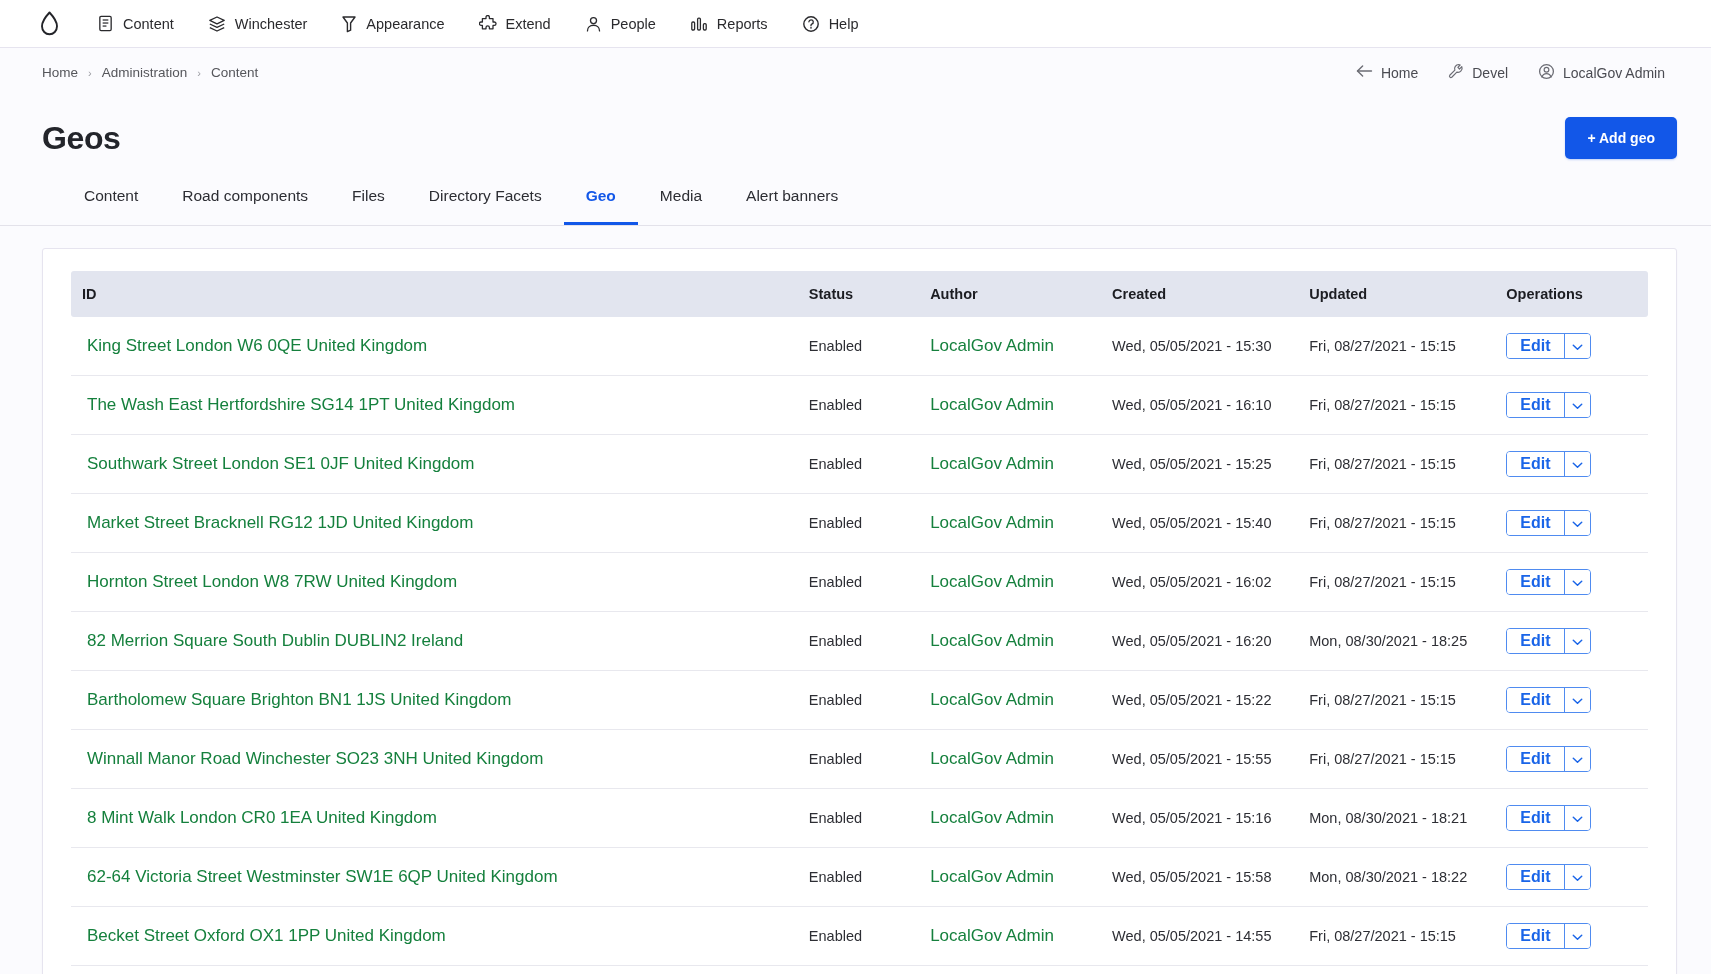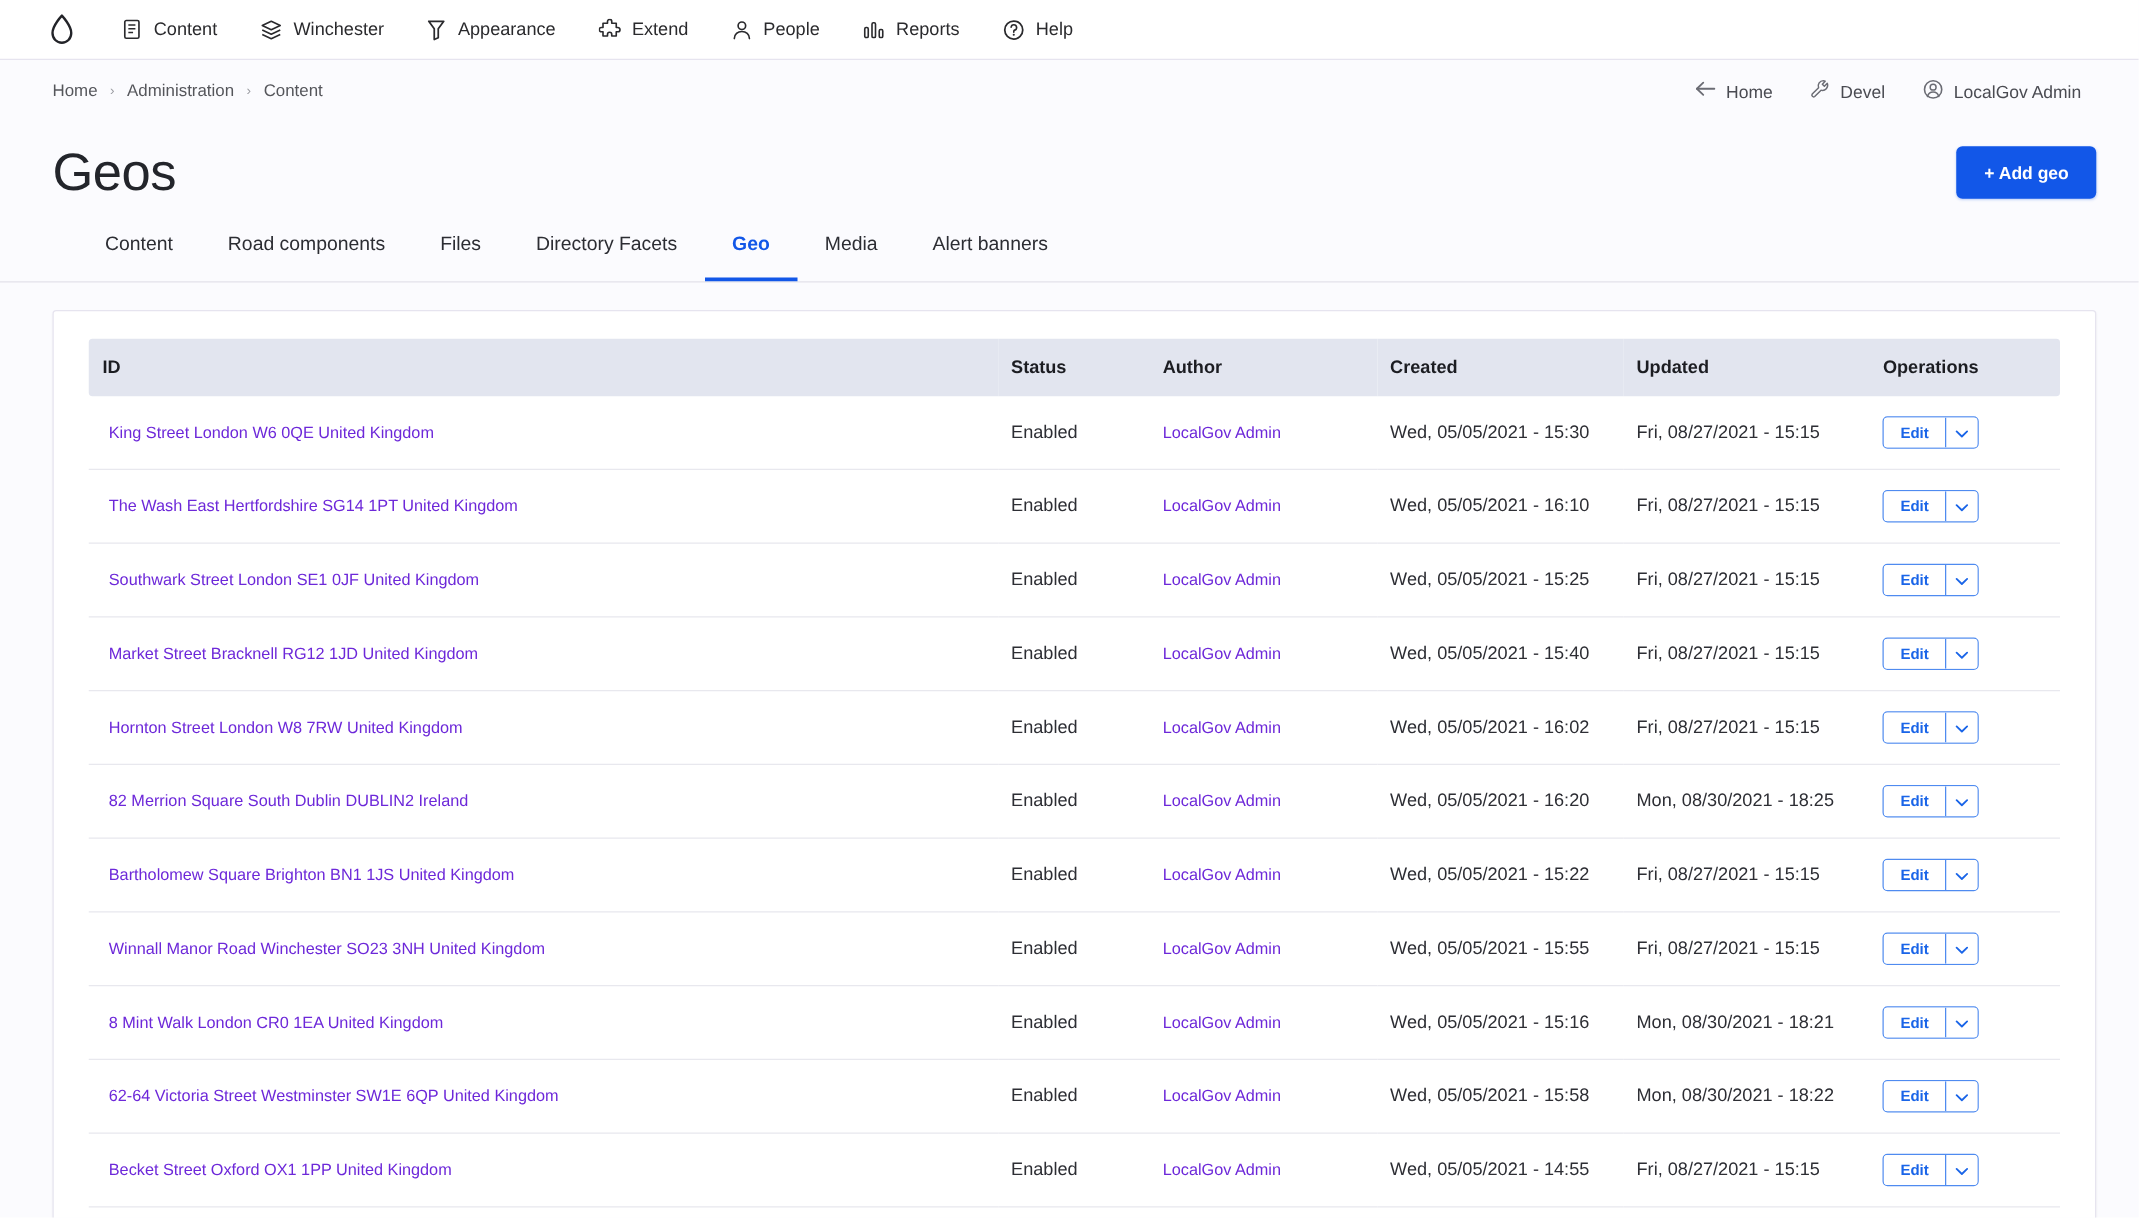--- a/index.html
+++ b/index.html
@@ -84,22 +84,22 @@
   }
 
   
   .page-head {
     display: flex;
     align-items: center;
     padding: 16px 34px 8px 42px;
     min-height: 74px;
   }
   .page-title {
-    font-size: 42px;
-    font-weight: 400;
+    font-size: 32px;
+    font-weight: 700;
     letter-spacing: -0.4px;
     color: #23252b;
   }
   .btn-primary {
     margin-left: auto;
     background: #1257e8;
     color: #ffffff;
     border: none;
     border-radius: 5px;
     font-size: 14px;
@@ -172,24 +172,24 @@
     padding: 16px 10px;
     font-size: 14.5px;
     color: #2d2e34;
     vertical-align: middle;
     height: 57px;
   }
   table.geos tbody td:first-child { padding-left: 16px; }
   table.geos tbody td:last-child  { padding-right: 16px; }
 
   .cell-link {
-    color: #6d28d9;
+    color: #15803d;
     text-decoration: none;
     cursor: pointer;
-    font-size: 13px;
+    font-size: 17px;
   }
 
   .col-id      { width: 48%; }
   .col-status  { width: 8%;  }
   .col-author  { width: 12%; }
   .col-created { width: 13%; }
   .col-updated { width: 13%; }
   .col-ops     { width: 10%; }
 
   
@@ -199,21 +199,21 @@
     border: 1px solid #4f8bf0;
     border-radius: 4px;
     overflow: hidden;
     height: 26px;
     background: #ffffff;
   }
   .dropbutton .edit {
     padding: 0 13px;
     display: flex;
     align-items: center;
-    font-size: 12px;
+    font-size: 16px;
     font-weight: bold;
     color: #1a65e8;
     cursor: pointer;
     background: #fff;
     border: none;
     font-family: inherit;
   }
   .dropbutton .toggle {
     width: 26px;
     display: flex;

